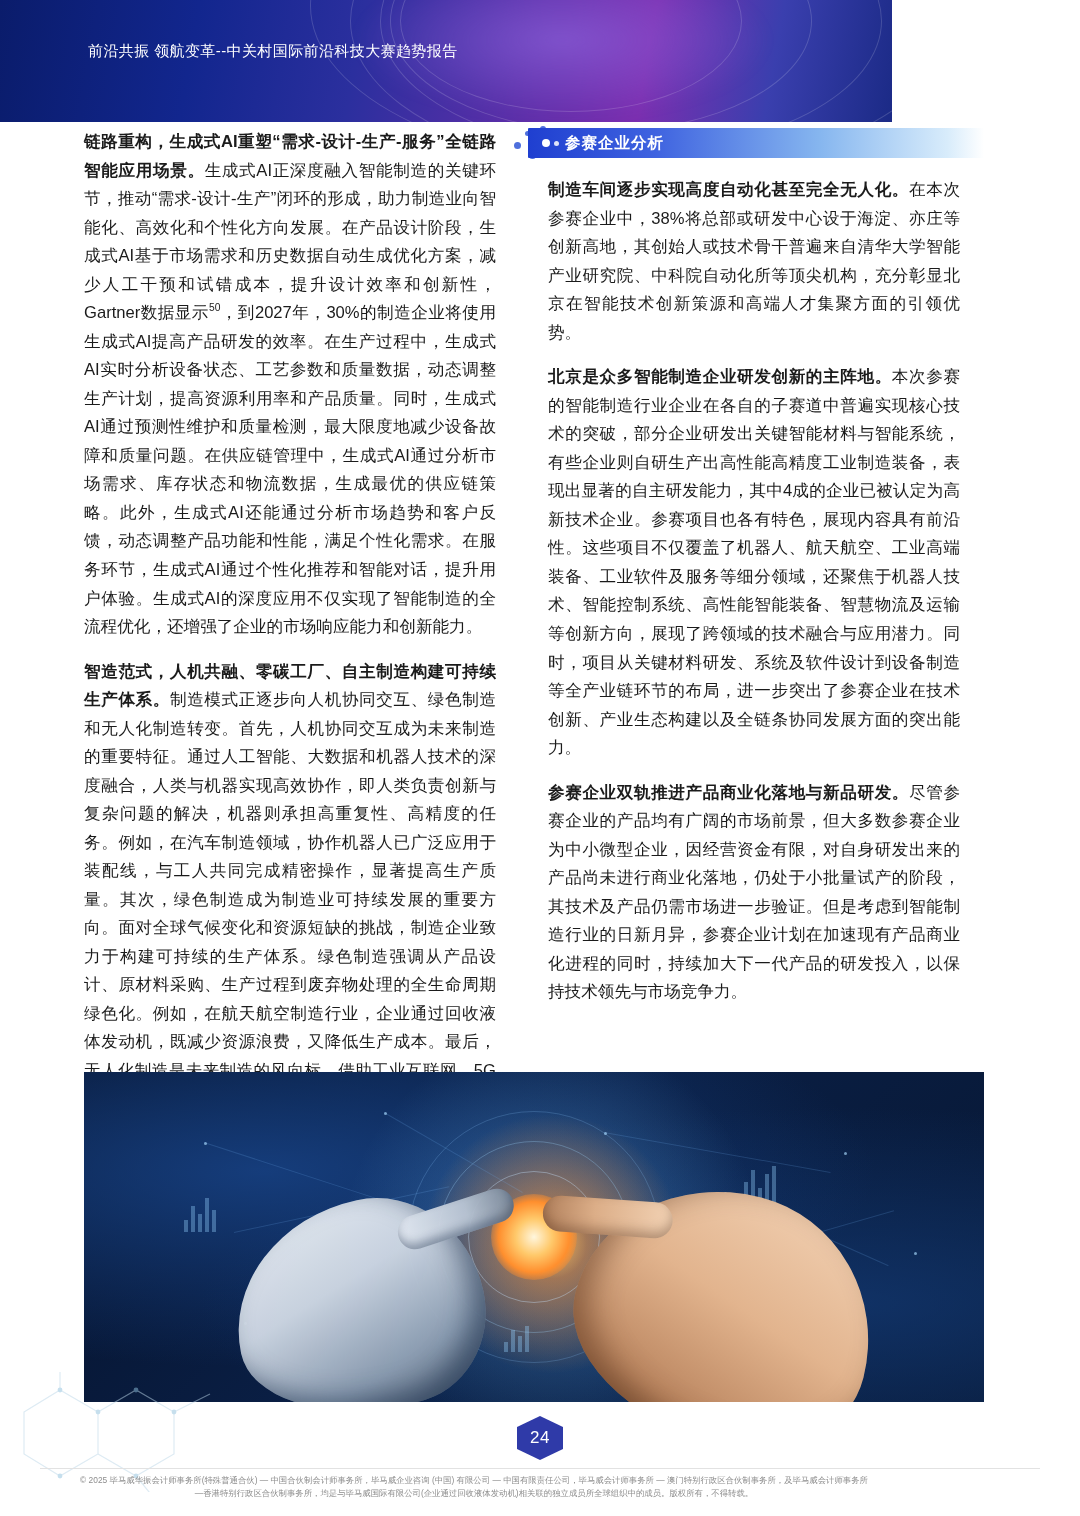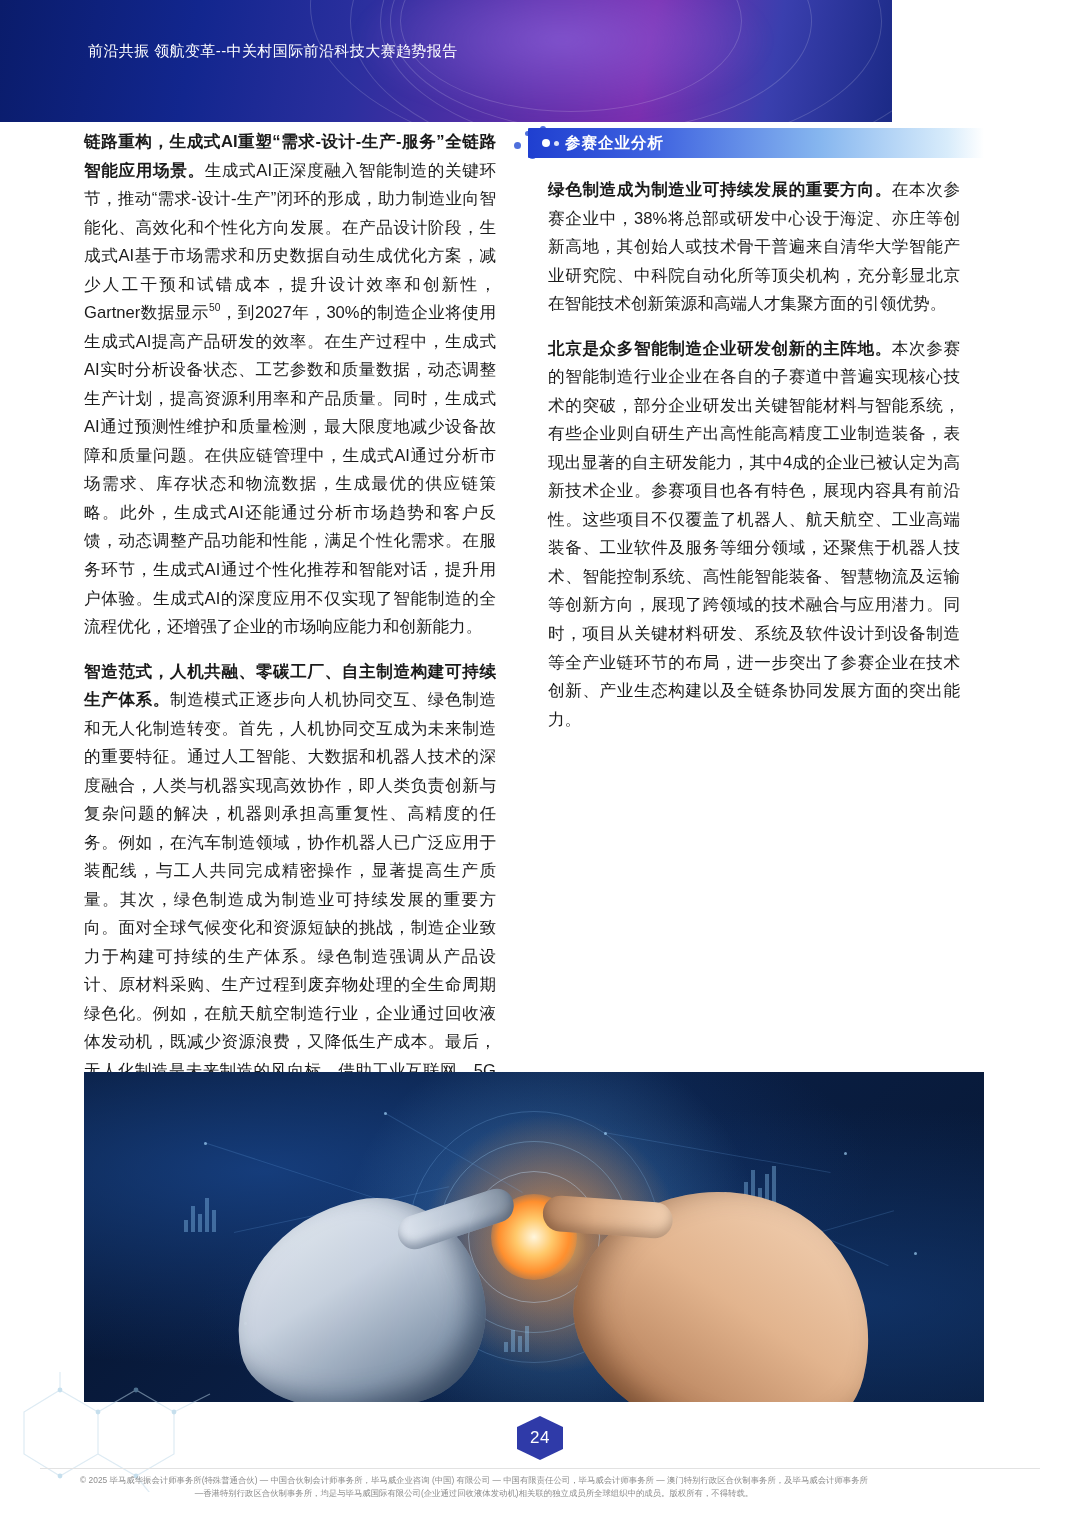--- a/index.html
+++ b/index.html
@@ -302,24 +302,27 @@
   <p class="para">
     <b>链路重构，生成式AI重塑“需求-设计-生产-服务”全链路智能应用场景。</b><span>生成式AI正深度融入智能制造的关键环节，推动“需求-设计-生产”闭环的形成，助力制造业向智能化、高效化和个性化方向发展。在产品设计阶段，生成式AI基于市场需求和历史数据自动生成优化方案，减少人工干预和试错成本，提升设计效率和创新性，Gartner数据显示</span><sup>50</sup><span>，到2027年，30%的制造企业将使用生成式AI提高产品研发的效率。在生产过程中，生成式AI实时分析设备状态、工艺参数和质量数据，动态调整生产计划，提高资源利用率和产品质量。同时，生成式AI通过预测性维护和质量检测，最大限度地减少设备故障和质量问题。在供应链管理中，生成式AI通过分析市场需求、库存状态和物流数据，生成最优的供应链策略。此外，生成式AI还能通过分析市场趋势和客户反馈，动态调整产品功能和性能，满足个性化需求。在服务环节，生成式AI通过个性化推荐和智能对话，提升用户体验。生成式AI的深度应用不仅实现了智能制造的全流程优化，还增强了企业的市场响应能力和创新能力。</span>
   </p>
   <p class="para">
     <b>智造范式，人机共融、零碳工厂、自主制造构建可持续生产体系。</b><span>制造模式正逐步向人机协同交互、绿色制造和无人化制造转变。首先，人机协同交互成为未来制造的重要特征。通过人工智能、大数据和机器人技术的深度融合，人类与机器实现高效协作，即人类负责创新与复杂问题的解决，机器则承担高重复性、高精度的任务。例如，在汽车制造领域，协作机器人已广泛应用于装配线，与工人共同完成精密操作，显著提高生产质量。其次，绿色制造成为制造业可持续发展的重要方向。面对全球气候变化和资源短缺的挑战，制造企业致力于构建可持续的生产体系。绿色制造强调从产品设计、原材料采购、生产过程到废弃物处理的全生命周期绿色化。例如，在航天航空制造行业，企业通过回收液体发动机，既减少资源浪费，又降低生产成本。最后，无人化制造是未来制造的风向标。借助工业互联网、5G通信和自主机器人技术，制造车间逐步实现高度自动化甚至完全无人化。</span>
   </p>
 </div>
 
 <div class="col col-right">
   <p class="para">
-    <b>绿色制造成为制造业可持续发展的重要方向。</b><span>在本次参赛企业中，38%将总部或研发中心设于海淀、亦庄等创新高地，其创始人或技术骨干普遍来自清华大学智能产业研究院、中科院自动化所等顶尖机构，充分彰显北京在智能技术创新策源和高端人才集聚方面的引领优势。</span>
+    <b>制造车间逐步实现高度自动化甚至完全无人化。</b><span>在本次参赛企业中，38%将总部或研发中心设于海淀、亦庄等创新高地，其创始人或技术骨干普遍来自清华大学智能产业研究院、中科院自动化所等顶尖机构，充分彰显北京在智能技术创新策源和高端人才集聚方面的引领优势。</span>
   </p>
   <p class="para">
     <b>北京是众多智能制造企业研发创新的主阵地。</b><span>本次参赛的智能制造行业企业在各自的子赛道中普遍实现核心技术的突破，部分企业研发出关键智能材料与智能系统，有些企业则自研生产出高性能高精度工业制造装备，表现出显著的自主研发能力，其中4成的企业已被认定为高新技术企业。参赛项目也各有特色，展现内容具有前沿性。这些项目不仅覆盖了机器人、航天航空、工业高端装备、工业软件及服务等细分领域，还聚焦于机器人技术、智能控制系统、高性能智能装备、智慧物流及运输等创新方向，展现了跨领域的技术融合与应用潜力。同时，项目从关键材料研发、系统及软件设计到设备制造等全产业链环节的布局，进一步突出了参赛企业在技术创新、产业生态构建以及全链条协同发展方面的突出能力。</span>
+  </p>
+  <p class="para">
+    <b>参赛企业双轨推进产品商业化落地与新品研发。</b><span>尽管参赛企业的产品均有广阔的市场前景，但大多数参赛企业为中小微型企业，因经营资金有限，对自身研发出来的产品尚未进行商业化落地，仍处于小批量试产的阶段，其技术及产品仍需市场进一步验证。但是考虑到智能制造行业的日新月异，参赛企业计划在加速现有产品商业化进程的同时，持续加大下一代产品的研发投入，以保持技术领先与市场竞争力。</span>
   </p>
 </div>
 
 <div class="figure">
   <div class="brainring r1"></div>
   <div class="brainring r2"></div>
   <div class="brainring r3"></div>
   <div class="core"></div>
 
   <div class="netline" style="left:120px;top:70px;width:180px;transform:rotate(18deg);"></div>

